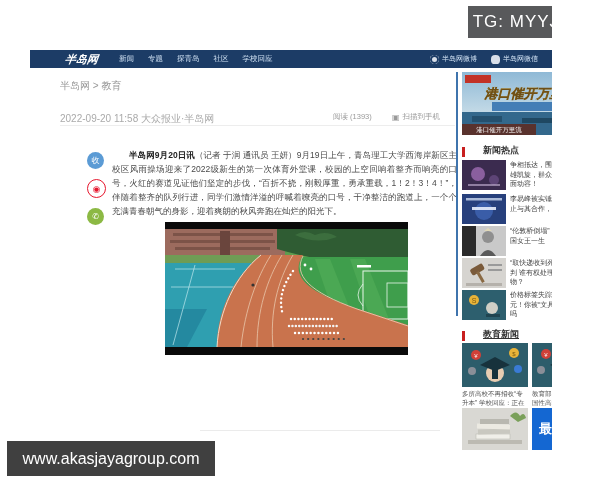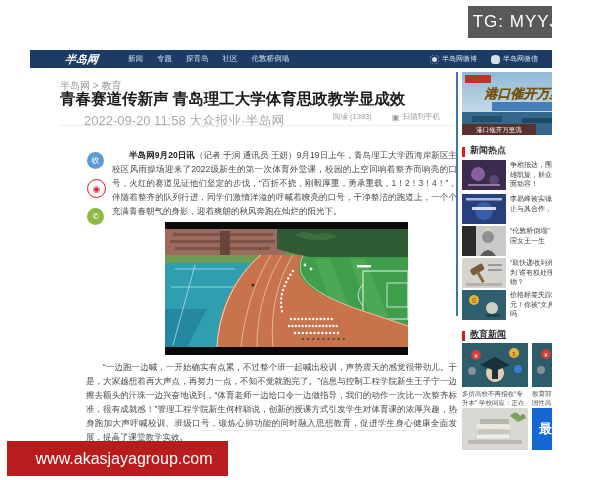--- a/index.html
+++ b/index.html
@@ -3,39 +3,39 @@
 <meta charset="utf-8">
 <style>
   html,body{margin:0;padding:0;background:#fff;}
   #page{position:relative;width:552px;height:480px;background:#fff;overflow:hidden;
         font-family:"Liberation Sans","DejaVu Sans",sans-serif;color:#333;}
   .abs{position:absolute;}
 
   
   .tg-box{left:468px;top:6px;width:130px;height:32px;background:#58595b;color:#fff;
           font-size:17px;display:flex;align-items:center;justify-content:center;letter-spacing:1px;}
-  .site-box{left:7px;top:441px;width:208px;height:35px;background:#b91c1c;color:#fff;
-          font-size:16px;display:flex;align-items:center;justify-content:center;padding-left:13px;}
+  .site-box{left:7px;top:441px;width:208px;height:35px;background:#404040;color:#fff;
+          font-size:16px;display:flex;align-items:center;justify-content:center;}
 
   
   .navbar{left:30px;top:50px;right:0;height:18px;background:#1c3c66;display:flex;align-items:center;}
   .nav-logo{font-family:"DejaVu Serif",serif;font-style:italic;font-weight:bold;color:#fff;
             font-size:11px;margin-left:35px;transform:skewX(-8deg);}
-  .nav-items{display:flex;gap:14px;margin-left:30px;justify-content:center;}
+  .nav-items{display:flex;gap:14px;margin-left:21px;justify-content:center;}
   .nav-item{color:#cfe0f2;font-size:7.5px;cursor:pointer;}
   .nav-social{margin-left:auto;display:flex;gap:14px;margin-right:14px;align-items:center;}
   .nav-social .soc{display:flex;align-items:center;gap:3px;color:#cfe0f2;font-size:7px;cursor:pointer;}
   .soc-ico{width:9px;height:9px;border-radius:50%;display:inline-block;}
   .soc-ico.weibo{background:#d8dee8;box-shadow:inset 0 0 0 2px #1c3c66, inset 0 0 0 3px #d8dee8;}
   .soc-ico.wechat{background:#d8dee8;border-radius:45% 45% 40% 40%;}
 
   
   .breadcrumb{left:60px;top:79px;font-size:10px;color:#999;}
   .title{left:60px;top:90px;width:400px;font-size:15.5px;font-weight:bold;color:#1a1a1a;line-height:1.2;}
-  .meta{left:60px;top:112px;font-size:13px;color:#aaa;margin-left:24px;}
+  .meta{left:60px;top:112px;font-size:10px;color:#aaa;}
   .read{left:333px;top:112px;font-size:7.5px;color:#999;}
   .scan{left:392px;top:112px;font-size:7.5px;color:#999;display:flex;align-items:center;gap:3px;cursor:pointer;}
   .qr-glyph{font-size:8px;color:#999;}
   .meta-divider{left:60px;top:125px;width:395px;height:1px;background:#ededed;}
 
   
   .share-rail{left:87px;top:152px;width:18px;display:flex;flex-direction:column;gap:10px;}
   .share-btn{width:17px;height:17px;border-radius:50%;display:flex;align-items:center;justify-content:center;
              color:#fff;font-size:8px;cursor:pointer;}
   .share-collect{background:#5b9bd5;}
@@ -46,21 +46,21 @@
   .p2{left:86px;top:360px;width:371px;}
   .p1 b{color:#222;}
   .end-divider{left:200px;top:430px;width:240px;height:1px;background:#ebebeb;}
 
   
   .photo{left:165px;top:222px;width:243px;height:133px;background:#000;}
 
   
   .side-line{left:456px;top:72px;width:2px;height:244px;background:#3f74ad;}
   .banner{left:462px;top:72px;width:136px;height:63px;overflow:hidden;cursor:pointer;text-align:right;}
-  .sec-head{display:flex;align-items:flex-end;gap:5px;}
+  .sec-head{display:flex;align-items:flex-end;gap:18px;}
   .hot-head{left:462px;top:144px;}
   .edu-head{left:462px;top:328px;text-decoration:underline;}
   .red-bar{width:3px;height:10px;background:#c81f1f;}
   .sec-title{font-size:9px;font-weight:bold;color:#333;}
 
   .news-item{left:462px;width:136px;height:31px;display:flex;gap:4px;cursor:pointer;}
   .news-thumb{width:44px;height:30px;flex:0 0 44px;overflow:hidden;}
   .news-text{font-size:7px;line-height:9.5px;color:#444;overflow:hidden;}
 
   .edu-card{top:343px;width:66px;cursor:pointer;}
@@ -77,36 +77,35 @@
 
   <div class="abs tg-box">TG: MYYJJPP</div>
 
   <div class="abs navbar">
     <span class="nav-logo">半岛网</span>
     <span class="nav-items">
       <span class="nav-item">新闻</span>
       <span class="nav-item">专题</span>
       <span class="nav-item">探青岛</span>
       <span class="nav-item">社区</span>
-      <span class="nav-item">伦敦桥倒塌</span>
+      <span class="nav-item">学校回应</span>
     </span>
     <span class="nav-social">
       <span class="soc">
         <span class="soc-ico weibo"></span>
         <span>半岛网微博</span>
       </span>
       <span class="soc">
         <span class="soc-ico wechat"></span>
         <span>半岛网微信</span>
       </span>
     </span>
   </div>
 
   <div class="abs breadcrumb">半岛网 &gt; 教育</div>
-  <div class="abs title">青春赛道传新声 青岛理工大学体育思政教学显成效</div>
   <div class="abs meta">2022-09-20 11:58 大众报业·半岛网</div>
   <div class="abs read">阅读 (1393)</div>
   <div class="abs scan">
     <span class="qr-glyph">▣</span>
     <span>扫描到手机</span>
   </div>
   <div class="abs meta-divider"></div>
 
   <div class="abs share-rail">
     <div class="share-btn share-collect">收</div>
@@ -159,21 +158,20 @@
         <path d="M124,97 H173" stroke="#f4f4f4" stroke-width="2.4" stroke-dasharray="0.1 3.3" stroke-linecap="round" fill="none"></path>
         <path d="M130,104 H176" stroke="#ffffff" stroke-width="2.4" stroke-dasharray="0.1 3.8" stroke-linecap="round" fill="none"></path>
         <path d="M138,110 H180" stroke="#444444" stroke-width="2.2" stroke-dasharray="0.1 5" stroke-linecap="round" fill="none"></path>
         <circle cx="88" cy="56" r="1.6" fill="#333"></circle>
         <circle cx="140" cy="36" r="1.4" fill="#fff"></circle>
         <circle cx="146" cy="40" r="1.4" fill="#fff"></circle>
       </g>
     </svg>
   </div>
 
-  <div class="abs para p2">“一边跑一边喊，一开始确实有点累，不过整个班一起喊出校训，声势震天的感觉很带劲儿。于是，大家越想着再大声点，再努力一点，不知不觉就跑完了。”信息与控制工程学院新生王子宁一边擦去额头的汗珠一边兴奋地说到，“体育老师一边给口令一边做指导，我们的动作一次比一次整齐标准，很有成就感！”管理工程学院新生何梓聪说，创新的授课方式引发学生对体育课的浓厚兴趣，热身跑加大声呼喊校训、班级口号，锻炼心肺功能的同时融入思想教育，促进学生身心健康全面发展，提高了课堂教学实效。</div>
   <div class="abs end-divider"></div>
 
   <div class="abs side-line"></div>
 
   <div class="abs banner">
     <svg width="136" height="63" viewBox="0 0 136 63">
       <defs>
         <linearGradient id="sky" x1="0" y1="0" x2="0" y2="1">
           <stop offset="0" stop-color="#8fb9d6"></stop>
             <stop offset="1" stop-color="#c8dde8"></stop>

